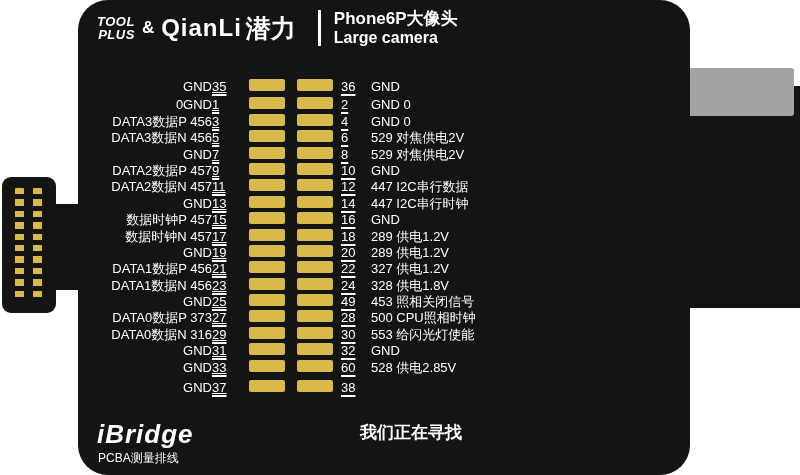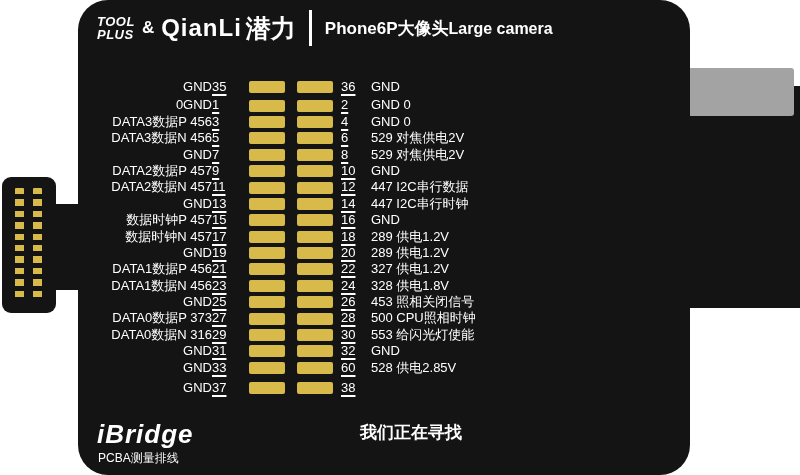--- a/index.html
+++ b/index.html
@@ -14,35 +14,35 @@
   .left-neck{position:absolute;left:40px;top:204px;width:70px;height:86px;background:#141414;z-index:1;}
   .left-conn{position:absolute;left:2px;top:177px;width:54px;height:136px;background:#141414;border-radius:9px;z-index:1;}
   .pin-col{position:absolute;top:11px;height:114px;width:9px;border-radius:1px;
     background:repeating-linear-gradient(to bottom,#d7ba4a 0 6.5px,transparent 6.5px 11.4px);}
   .pin-col.c1{left:13px;}
   .pin-col.c2{left:31px;}
   .right-flex{position:absolute;left:650px;top:86px;width:150px;height:222px;background:#141414;z-index:1;}
   .right-conn{position:absolute;left:688px;top:68px;width:106px;height:48px;background:#a3a3a3;border-radius:3px;z-index:1;}
   
   .hdr{position:absolute;left:97px;top:6px;height:44px;display:flex;align-items:center;color:#fff;z-index:3;}
-  .tp-logo{text-align:left;font-weight:bold;font-style:italic;font-size:13px;line-height:13px;letter-spacing:.5px;}
+  .tp-logo{text-align:right;font-weight:bold;font-style:italic;font-size:13px;line-height:13px;letter-spacing:.5px;}
   .amp{font-size:17px;font-weight:bold;margin:0 7px;}
   .qianli{font-size:24px;font-weight:bold;letter-spacing:1px;margin-right:4px;}
-  .qianli-cn{font-size:25px;font-weight:bold;margin-right:13px;}
+  .qianli-cn{font-size:25px;font-weight:bold;margin-right:22px;}
   .vdiv{width:3px;height:36px;background:#fff;margin-right:13px;}
-  .product{display:flex;flex-direction:row;font-weight:bold;line-height:19px;}
+  .product{display:flex;flex-direction:column;font-weight:bold;line-height:19px;}
   .product .cn{font-size:17px;}
   .product .en{font-size:16px;}
   
   .pin-rows{position:absolute;left:88px;top:79px;width:594px;z-index:3;color:#fff;font-size:13px;}
-  .pin-row{display:flex;align-items:center;height:16.4px;line-height:16.4px;}
+  .pin-row{display:flex;height:16.4px;line-height:16.4px;}
   .pin-row:first-child{margin-bottom:2px;}
   .pin-row:last-child{margin-top:4px;}
   .llabel{width:124px;text-align:right;white-space:nowrap;flex:none;}
-  .lpin{width:32px;flex:none;}
+  .lpin{width:32px;flex:none;text-decoration:underline;}
   .pad{width:36px;height:12px;background:#d7ba4a;border-radius:2px;flex:none;}
   .lpad{margin-left:5px;}
   .rpad{margin-left:12px;}
   .rpin{width:30px;margin-left:8px;flex:none;}
   .rlabel{flex:1;white-space:nowrap;}
   .pin-rows u{text-decoration:underline;text-decoration-thickness:1.5px;text-underline-offset:2.5px;}
   
   .ibridge{position:absolute;left:97px;top:419px;font-size:26px;font-weight:bold;font-style:italic;
     letter-spacing:1px;color:#fff;z-index:3;}
   .pcba{position:absolute;left:98px;top:450px;font-size:12px;font-weight:normal;color:#fff;z-index:3;}
@@ -195,21 +195,21 @@
     <span class="pad rpad"></span>
     <span class="rpin"><u>24</u></span>
     <span class="rlabel">328 供电1.8V</span>
   </div>
 
   <div class="pin-row">
     <span class="llabel">GND</span>
     <span class="lpin"><u>25</u></span>
     <span class="pad lpad"></span>
     <span class="pad rpad"></span>
-    <span class="rpin"><u>26</u></span>
+    <span class="rpin"><u>49</u></span>
     <span class="rlabel">453 照相关闭信号</span>
   </div>
 
   <div class="pin-row">
     <span class="llabel">DATA0数据P 373</span>
     <span class="lpin"><u>27</u></span>
     <span class="pad lpad"></span>
     <span class="pad rpad"></span>
     <span class="rpin"><u>28</u></span>
     <span class="rlabel">500 CPU照相时钟</span>

